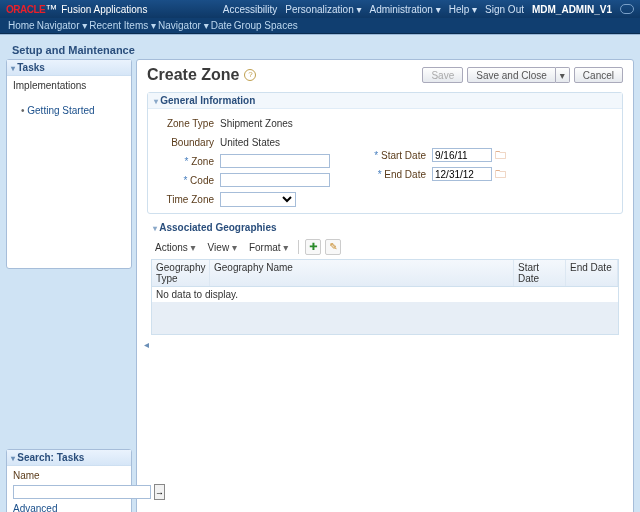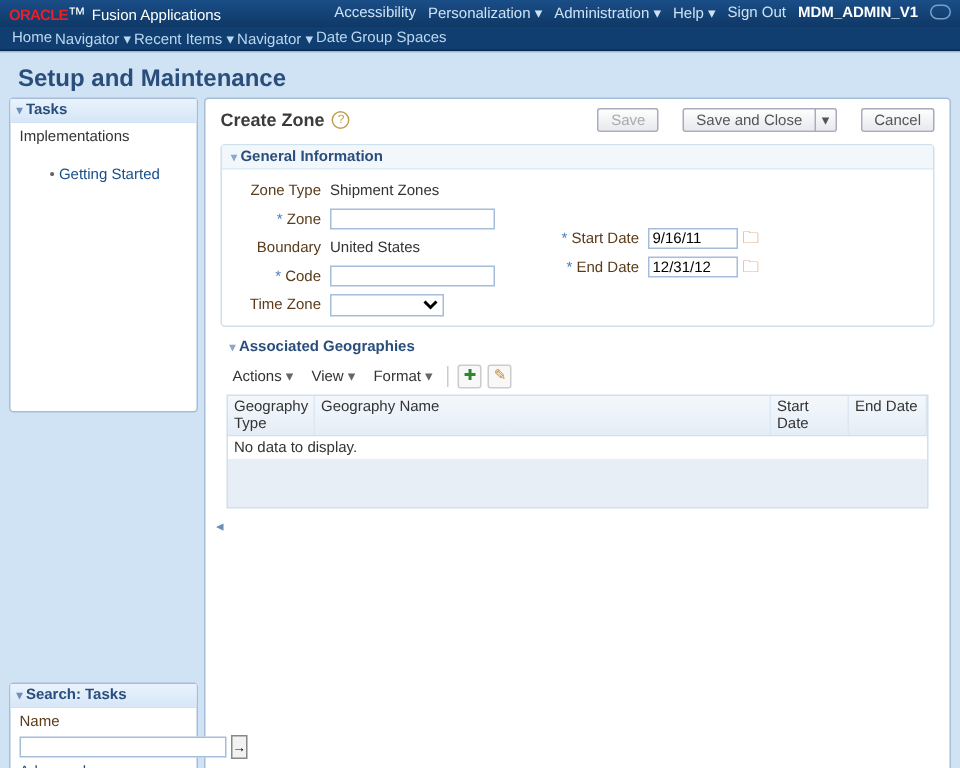--- a/index.html
+++ b/index.html
@@ -8,43 +8,43 @@
 .brand{font-size:12px}
 .brand .o{color:#e8202a;font-weight:bold;letter-spacing:-0.5px}
 .brand .f{color:#fff;margin-left:4px}
 .top-right{margin-left:auto;display:flex;gap:8px;font-size:9px}
 .top-right span{color:#cfe1f5;cursor:pointer}
 .top-right .dd::after{content:" ▾"}
 .subnav{background:#103e70;height:16px;display:flex;align-items:center;padding:0 8px;gap:2px;font-size:9px;color:#bcd7ef;border-bottom:1px solid #0a2c50}
 .subnav span{cursor:pointer}
 .subnav .dd::after{content:" ▾"}
 .wrap{padding:6px;background:#cfe3f4;min-height:480px;border-top:1px solid #9bb9d8}
-.page-title{background:#cfe3f4;padding:3px 6px;font-weight:bold;color:#2a4e7c;font-size:16px}
+.page-title{background:#cfe3f4;padding:3px 6px;font-weight:bold;color:#2a4e7c;font-size:11px}
 .cols{display:flex;gap:4px}
 .left{width:126px;display:flex;flex-direction:column;gap:4px}
 .panel{background:#fff;border:1px solid #a6bdd9;border-radius:3px}
 .panel-h{background:linear-gradient(#eaf3fd,#d6e6f7);padding:2px 4px;font-weight:bold;color:#2a4e7c;border-bottom:1px solid #cddff1}
 .panel-h::before{content:"▾ ";color:#6b8fb7;font-size:8px}
 .panel-b{padding:4px 6px}
 .task-h{color:#333;font-weight:normal;margin-bottom:14px}
-.task-item{color:#1a4f8b;cursor:pointer;margin-left:20px}
+.task-item{color:#1a4f8b;cursor:pointer;margin-left:8px}
 .task-item::before{content:"• ";color:#666}
 .search-panel{margin-top:auto}
 .search-row{display:flex;align-items:center;margin-bottom:3px}
 .search-row label{width:28px;color:#5a3b1a}
 .search-row input{flex:1;border:1px solid #a6bdd9;height:14px;padding:0 2px}
 .gobtn{width:16px;height:16px;border:1px solid #888;background:#f2f2f2;margin-left:3px;cursor:pointer;font-size:9px}
 .adv{color:#1a4f8b;cursor:pointer}
 .main{flex:1;background:#fff;border:1px solid #a6bdd9;border-radius:3px;min-height:460px;padding:6px 10px}
 .page-tb{display:flex;align-items:center;margin-bottom:8px}
-.page-tb h2{font-size:12px;font-weight:bold;color:#3b3b3b}
+.page-tb h2{font-size:16px;font-weight:bold;color:#3b3b3b}
 .help-icon{display:inline-block;width:12px;height:12px;border:1px solid #c0a050;border-radius:50%;color:#c0a050;text-align:center;line-height:10px;margin-left:5px;font-size:8px;cursor:pointer}
 .tbbtn{border:1px solid #aab;background:linear-gradient(#fefefe,#e6e9ee);color:#555;padding:1px 8px;height:16px;cursor:pointer;border-radius:2px;font-size:10px}
 .tbbtn.dis{color:#aaa;cursor:default}
-.tbgroup{margin-left:auto;display:flex;gap:16px}
+.tbgroup{margin-left:auto;display:flex;gap:4px}
 .split{display:flex}
 .split .tbbtn:first-child{border-radius:2px 0 0 2px}
 .split .dd-arrow{border-radius:0 2px 2px 0;border-left:none;padding:1px 4px}
 .section{border:1px solid #cfe0ee;border-radius:3px;margin-bottom:6px}
 .section-h{background:#f2f7fc;padding:2px 6px;color:#2a4e7c;font-weight:bold;border-bottom:1px solid #e0ecf7}
 .section-h::before{content:"▾ ";color:#8aa8c8;font-size:8px}
 .section-b{padding:6px 10px}
 .form-cols{display:flex;gap:40px}
 .fcol{display:flex;flex-direction:column;gap:3px}
 .frow{display:flex;align-items:center;height:16px}
@@ -143,26 +143,26 @@
       <div class="section">
         <div class="section-h">General Information</div>
         <div class="section-b">
           <div class="form-cols">
             <div class="fcol">
               <div class="frow">
                   <label>Zone Type</label>
                   <span class="val">Shipment Zones</span>
                 </div>
               <div class="frow">
+                  <label>Boundary</label>
+                  <span class="val">United States</span>
+                </div>
+              <div class="frow">
                   <label class="req">Zone</label>
                   <input type="text" value="" style="">
-                </div>
-              <div class="frow">
-                  <label>Boundary</label>
-                  <span class="val">United States</span>
                 </div>
               <div class="frow">
                   <label class="req">Code</label>
                   <input type="text" value="" style="">
                 </div>
               <div class="frow">
                   <label>Time Zone</label>
                   <select><option></option></select>
                 </div>
             </div>

